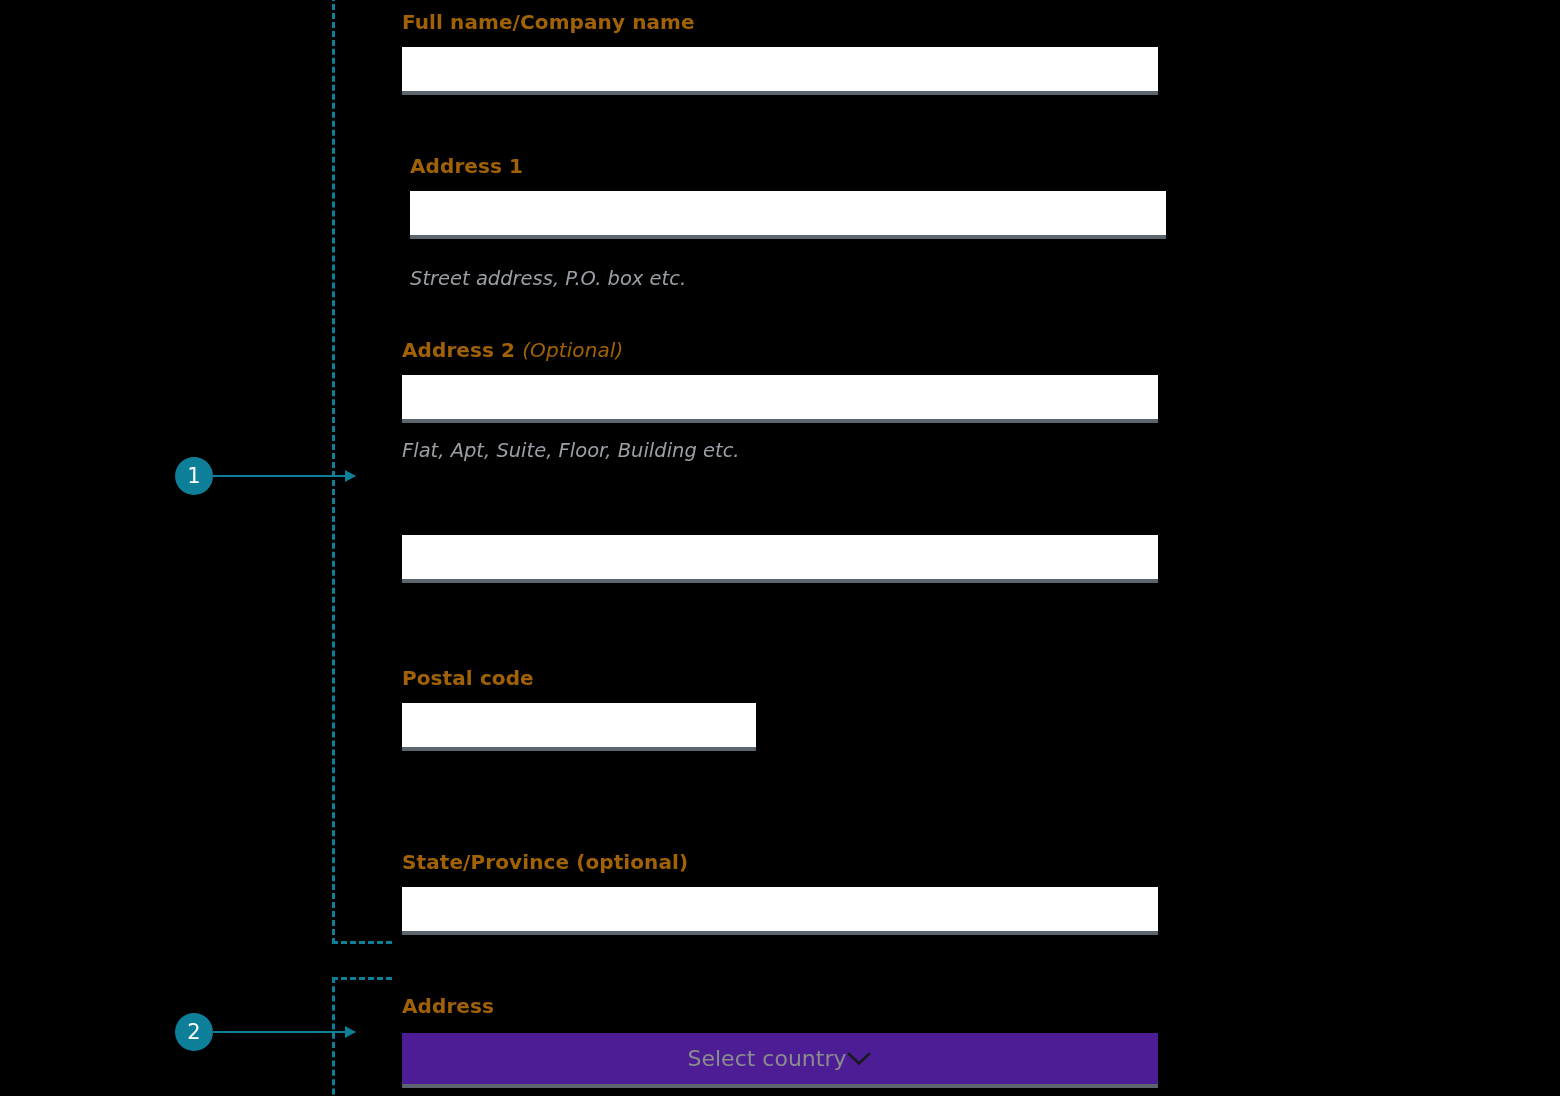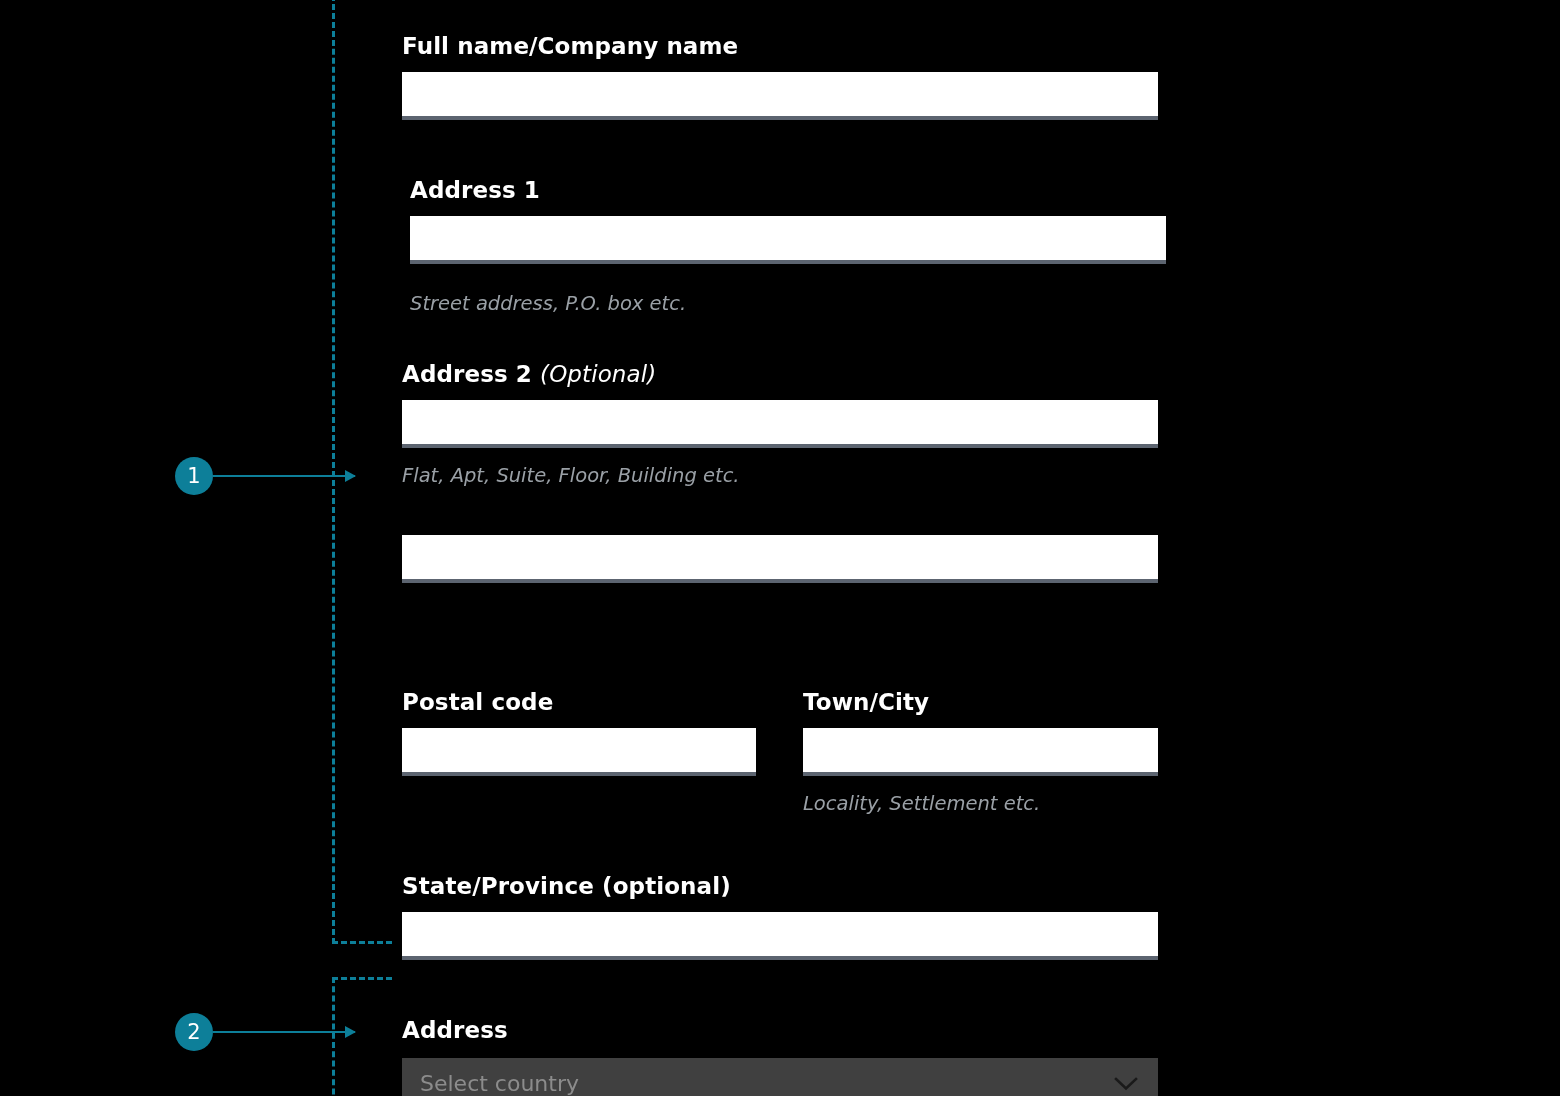--- a/index.html
+++ b/index.html
@@ -81,26 +81,25 @@
   
   .form-col {
     position: absolute;
     left: 402px;
     top: 0;
     width: 756px;
   }
   .field { position: relative; }
 
   .field-label {
-    color: #ffffff;
-    font-size: 23px;
+    color: #a16207;
+    font-size: 20px;
     font-weight: bold;
     letter-spacing: 0.1px;
     display: block;
-    margin-top: 23px;
   }
   .label-optional {
     font-weight: normal;
     font-style: italic;
   }
   .label-plain-optional {
     font-weight: bold;
     font-style: normal;
   }
 
@@ -127,23 +126,23 @@
   }
 
   
   .select-wrap {
     position: relative;
     width: 100%;
   }
   .select-box {
     display: flex;
     align-items: center;
-    justify-content: space-between;
+    justify-content: center;
     box-sizing: border-box;
-    background: #404040;
+    background: #4c1d95;
     border: none;
     border-bottom: 4px solid #5c6470;
     height: 55px;
     padding: 0 20px 0 18px;
     width: 100%;
     cursor: pointer;
   }
   .select-placeholder {
     color: #8c8c8c;
     font-size: 22px;
@@ -202,25 +201,20 @@
   <div class="field" style="position:absolute; left:0; top:522px; width:756px;">
     <input class="text-input" type="text" style="margin-top: 13px;" placeholder="">
   </div>
 
   <div class="row-split" style="position:absolute; left:0; top:666px; width:756px;">
     <div class="col-left field">
       <span class="field-label">Postal code</span>
       <input class="text-input" type="text" style="margin-top: 13px;" placeholder="">
     </div>
     <div class="col-gap"></div>
-    <div class="col-right field">
-      <span class="field-label">Town/City</span>
-      <input class="text-input" type="text" style="margin-top: 13px;" placeholder="">
-      <span class="field-hint" style="margin-top:16px;">Locality, Settlement etc.</span>
-    </div>
   </div>
 
   <div class="field" style="position:absolute; left:0; top:850px; width:756px;">
     <span class="field-label label-plain-optional">State/Province (optional)</span>
     <input class="text-input" type="text" style="margin-top: 13px;" placeholder="">
   </div>
 
   <div class="field" style="position:absolute; left:0; top:994px; width:756px;">
     <span class="field-label">Address</span>
     <div class="select-wrap" style="margin-top:15px;">

